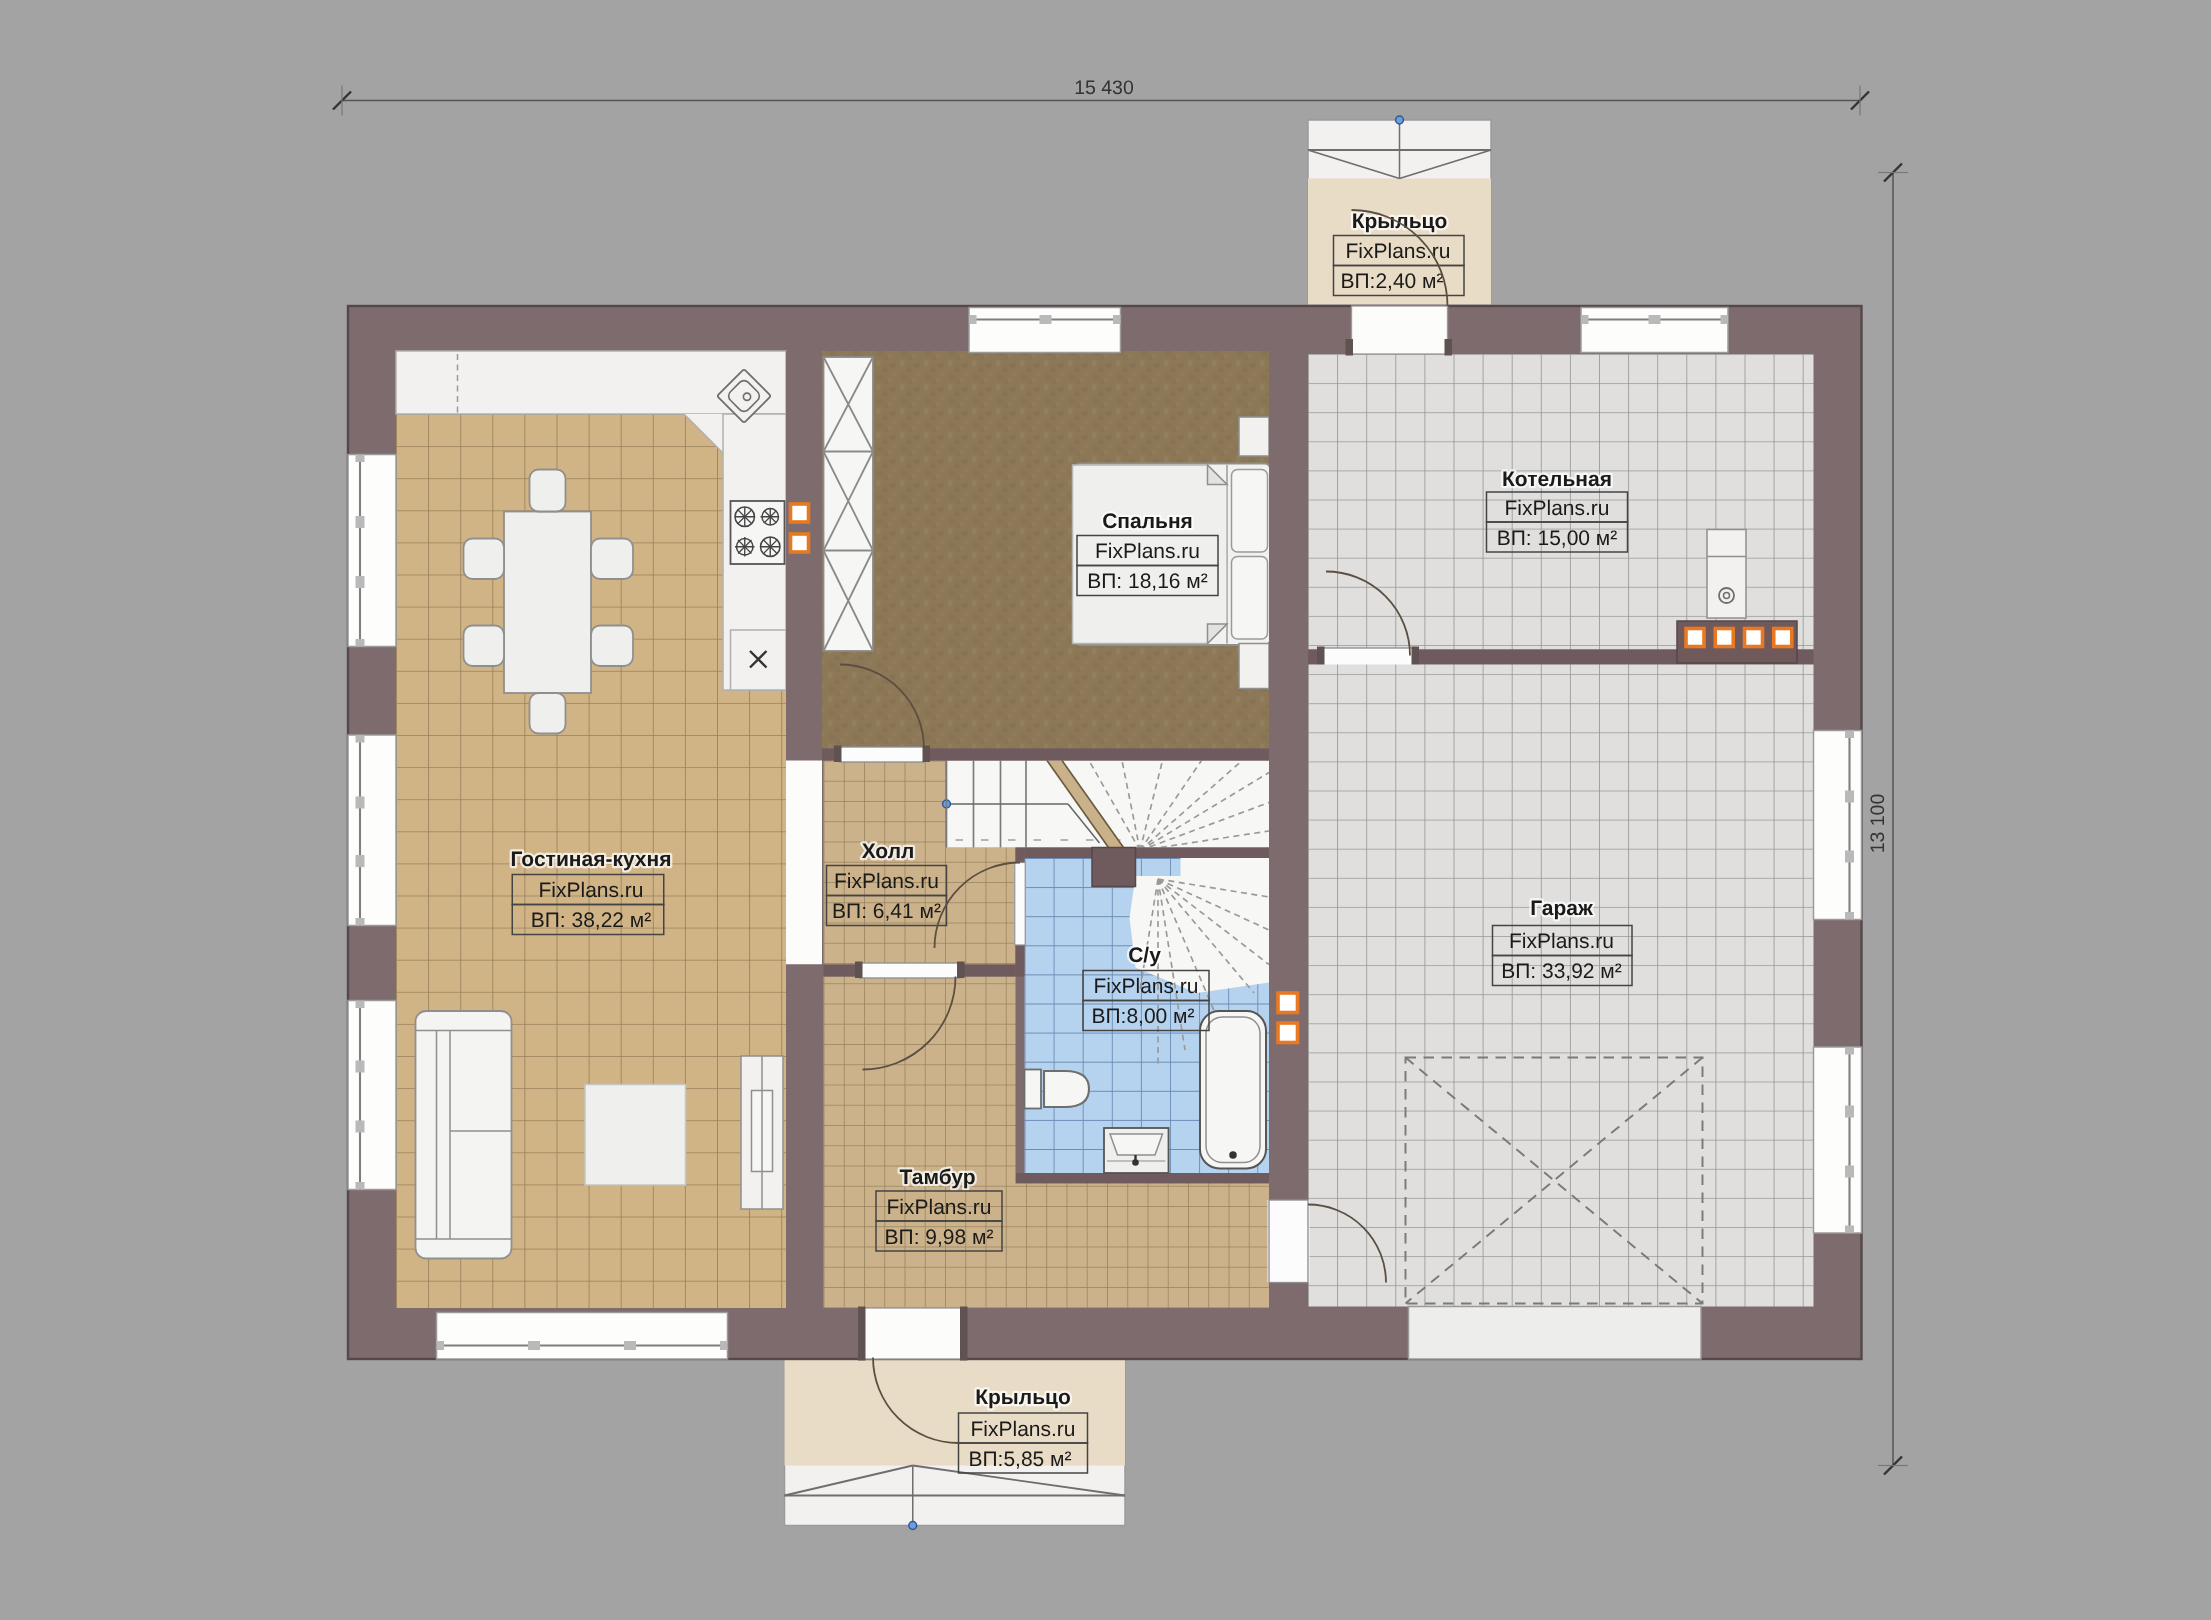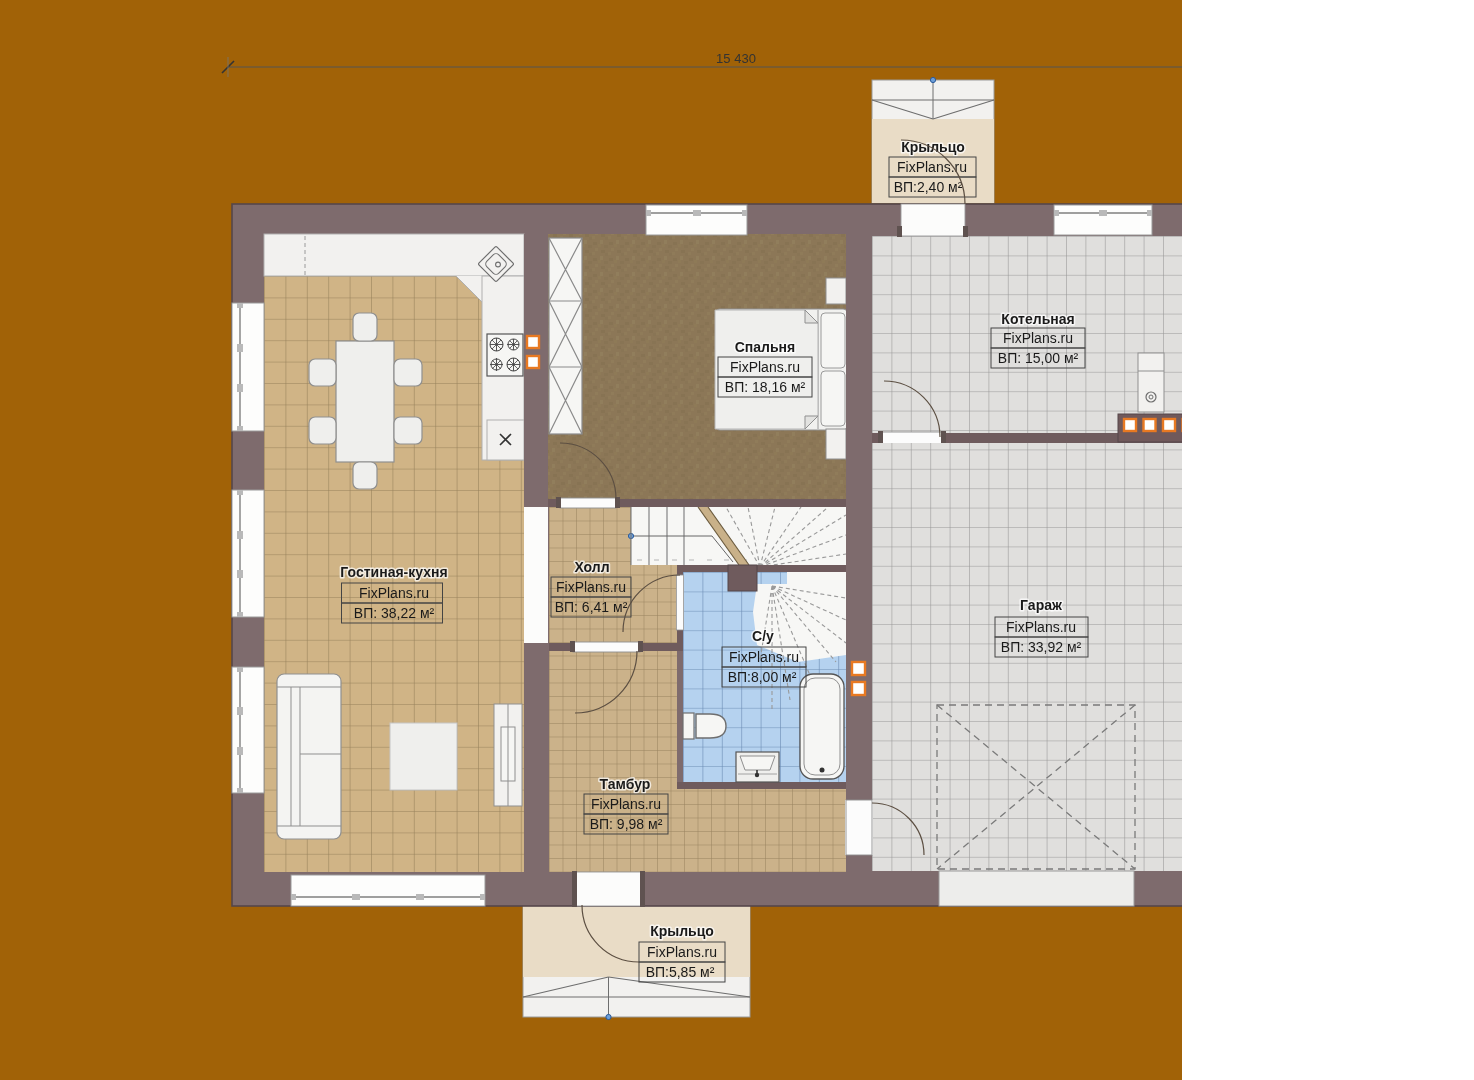--- a/index.html
+++ b/index.html
@@ -1,16 +1,16 @@
 <!DOCTYPE html>
 <html><head>
 <meta charset="utf-8">
 <style>
   html,body{margin:0;padding:0;background:#ffffff;}
-  .page{width:1182px;height:1080px;position:relative;background:#a16207;overflow:hidden;}
+  .page{width:1474px;height:1080px;position:relative;background:#a3a3a3;overflow:hidden;}
   svg{position:absolute;left:0;top:0;}
   text{font-family:"Liberation Sans", sans-serif;fill:#1a1a1a;}
   .rn{font-weight:bold;font-size:14px;paint-order:stroke;stroke:rgba(255,255,255,0.72);stroke-width:3px;stroke-linejoin:round;}
   .bx{font-size:14px;}
   .dim{font-size:13px;fill:#333;}
 </style>
 </head>
 <body>
 <div class="page">
 <svg width="1474" height="1080" viewBox="0 0 1474 1080">

